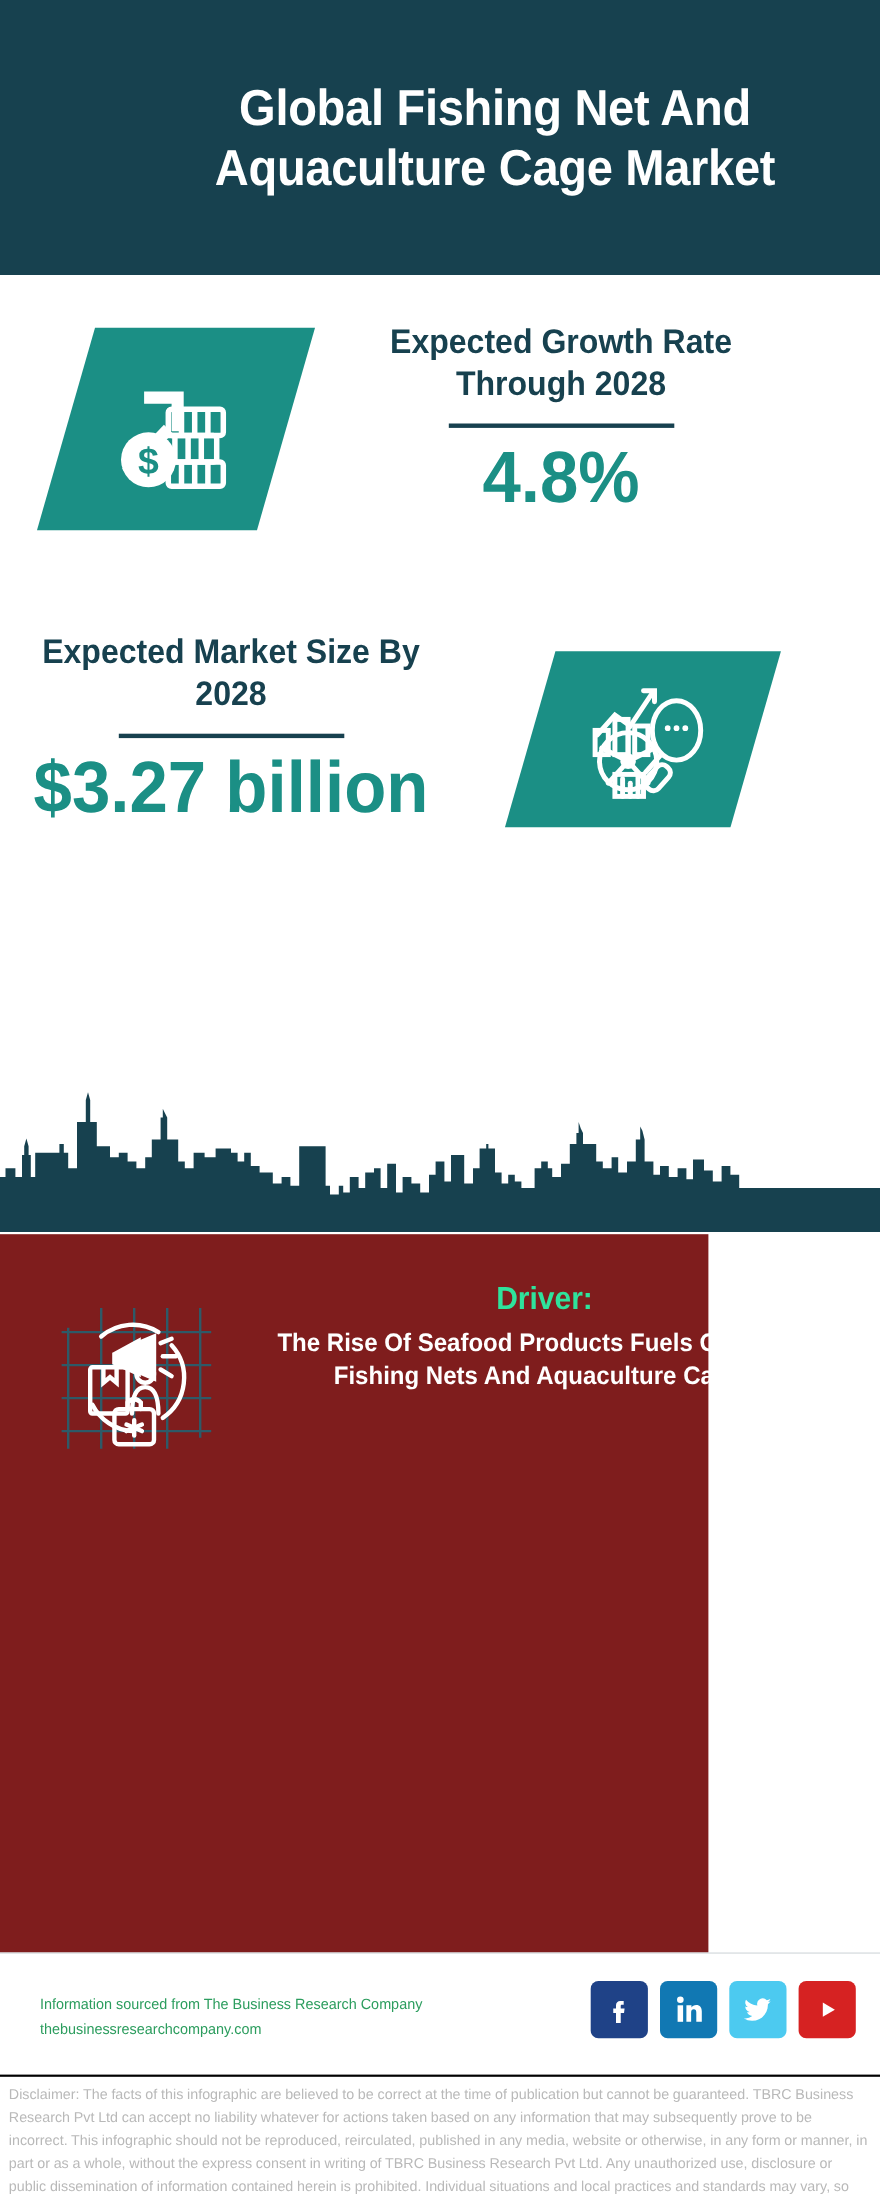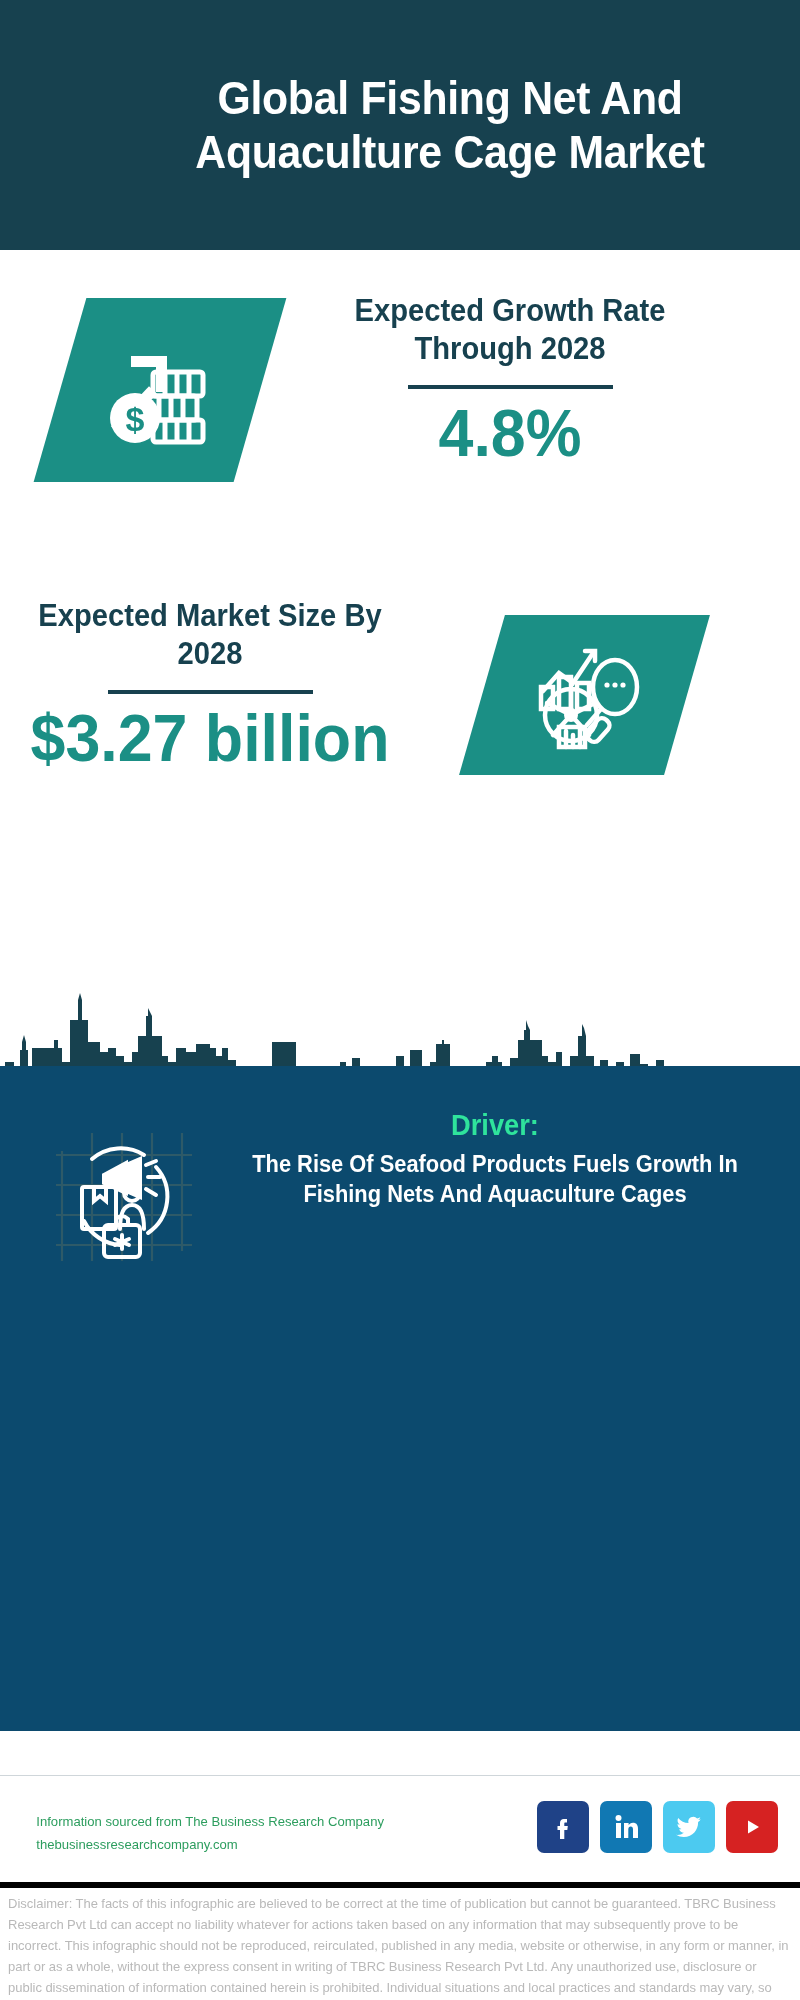--- a/index.html
+++ b/index.html
@@ -61,37 +61,37 @@
   }
   .stat-value {
     color:#1b8f85;
     font-size:66px;
     font-weight:bold;
     line-height:1.12;
     transform:scaleX(0.95);
   }
 
   
-  .stat2 { position:absolute; left:0; top:583px; width:800px; height:230px; }
+  .stat2 { position:absolute; left:0; top:560px; width:800px; height:230px; }
   .stat2-text {
     position:absolute; left:20px; top:14px; width:380px; text-align:center;
   }
   .icon2 { left:482px; top:32px; width:205px; height:160px; }
 
   
   .skyline-wrap {
     position:absolute; left:0; top:990px; width:800px; height:130px;
     overflow:hidden;
   }
   .skyline-wrap svg { display:block; }
 
   
   .dark-panel {
-    position:absolute; left:0; top:1066px; width:800px; height:665px;
-    background:#0c4a6e;
+    position:absolute; left:0; top:1122px; width:644px; height:665px;
+    background:#7f1d1d;
   }
 
   
   .driver-icon {
     position:absolute; left:48px; top:55px; width:150px; height:150px;
   }
   .driver-text {
     position:absolute; left:215px; top:42px; width:560px; text-align:center;
   }
   .driver-heading {
@@ -102,21 +102,21 @@
     color:#ffffff; font-size:23px; font-weight:bold; line-height:1.33;
     margin-top:6px;
     transform:scaleX(0.95);
   }
 
   
   .footer {
     position:absolute; left:0; top:1775px; width:800px; height:113px;
     background:#ffffff;
     border-top:1px solid #cfd6da;
-    border-bottom:6px solid #000000;
+    border-bottom:2px solid #000000;
   }
   .footer-text {
     position:absolute; left:30px; top:34px; width:420px;
     color:#2c9d5e; font-size:13.5px; line-height:1.72;
     transform:scaleX(0.97);
   }
   .social {
     position:absolute; right:22px; top:25px;
     display:flex; gap:11px;
   }

